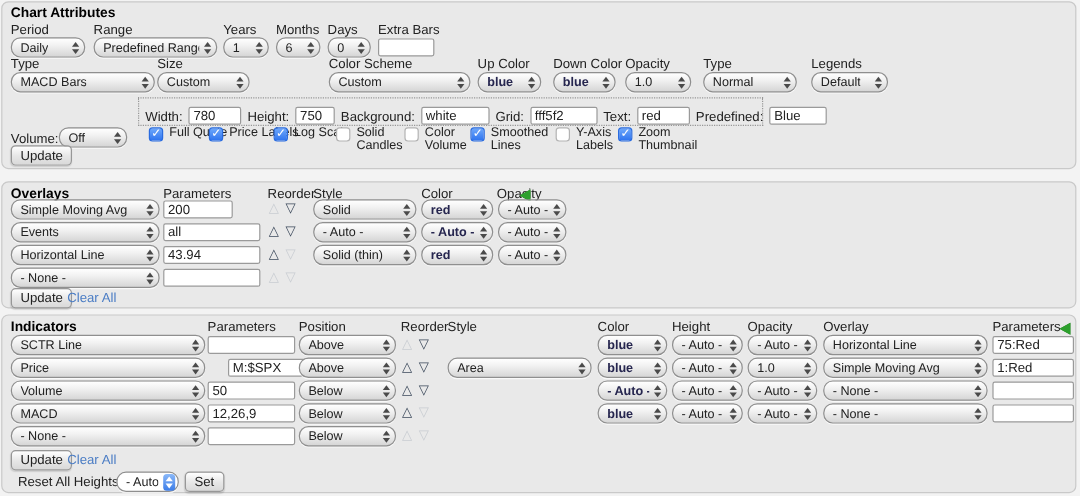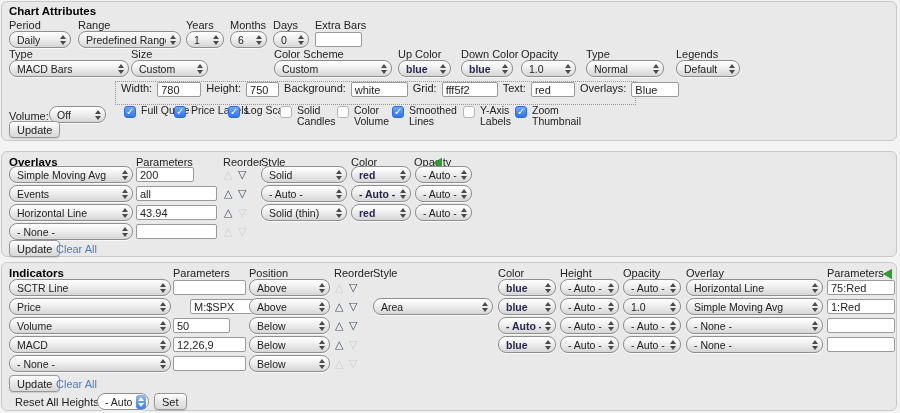--- a/index.html
+++ b/index.html
@@ -41,21 +41,21 @@
 
   .inp{
     position:absolute;height:15px;box-sizing:border-box;
     border:1px solid #9a9a9a;border-radius:2px;background:#fff;
     font-size:11px;padding:0 3px;font-family:inherit;color:#222;outline:none;
   }
   .pinkbg{background:#fff5f2;}
 
   .dotbox{
     position:absolute;border:1px dotted #979797;box-sizing:border-box;
-    display:flex;align-items:flex-start;gap:5px;padding:0 5px;
+    display:flex;align-items:flex-end;gap:5px;padding:0 5px;
   }
   .dotbox .dlbl{font-size:11px;white-space:nowrap;color:#222;}
   .dotbox .dinp{position:static;height:15px;box-sizing:border-box;border:1px solid #9a9a9a;border-radius:2px;background:#fff;font-size:11px;padding:0 3px;font-family:inherit;color:#222;outline:none;}
 
   .tri{position:absolute;font-size:11px;line-height:11px;color:#c9cdd2;cursor:default;}
   .tri.on{color:#3d4a5c;}
 
   .cb{position:absolute;display:flex;gap:5px;align-items:flex-start;}
   .cb .box{width:12px;height:12px;box-sizing:border-box;border:1px solid #b3b3b3;border-radius:3px;background:#fff;flex:none;position:relative;margin-top:1px;}
   .cb .box.checked{background:linear-gradient(#6ea8fb,#2f74ef);border-color:#2a6ce0;}
@@ -193,21 +193,21 @@
     <span class="dlbl">Width:</span>
     <input class="dinp" style="width: 44px;" value="780">
     <span class="dlbl">Height:</span>
     <input class="dinp" style="width: 33px;" value="750">
     <span class="dlbl">Background:</span>
     <input class="dinp" style="width: 57px;" value="white">
     <span class="dlbl">Grid:</span>
     <input class="dinp pinkbg" style="width: 56px;" value="fff5f2">
     <span class="dlbl">Text:</span>
     <input class="dinp" style="width: 44px;" value="red">
-    <span class="dlbl">Overlays:</span>
+    <span class="dlbl">Predefined:</span>
     <input class="dinp" style="width: 48px;" value="Blue">
   </div>
 
   <div class="lbl" style="left:7px;top:108px">Volume:</div>
   <div class="sel" style="left:47px;top:104px;width:57px">
       <span class="txt">Off</span>
       <span class="stepper">
         <i class="u"></i>
         <i class="d"></i>
       </span>
@@ -483,21 +483,21 @@
     </div>
   <input class="inp" style="left: 825px; top: 36px; width: 68px;" value="1:Red">
 
   <div class="sel" style="left:7px;top:54px;width:162px">
       <span class="txt">Volume</span>
       <span class="stepper">
         <i class="u"></i>
         <i class="d"></i>
       </span>
     </div>
-  <input class="inp" style="left: 171px; top: 55px; width: 57px;" value="50">
+  <input class="inp" style="left: 171px; top: 55px; width: 73px;" value="50">
   <div class="sel" style="left:247px;top:54px;width:81px">
       <span class="txt">Below</span>
       <span class="stepper">
         <i class="u"></i>
         <i class="d"></i>
       </span>
     </div>
   <span class="tri on" style="left:333px;top:57px">△</span>
   <span class="tri on" style="left:347px;top:57px">▽</span>
   <div class="sel bold" style="left:496px;top:54px;width:58px">

